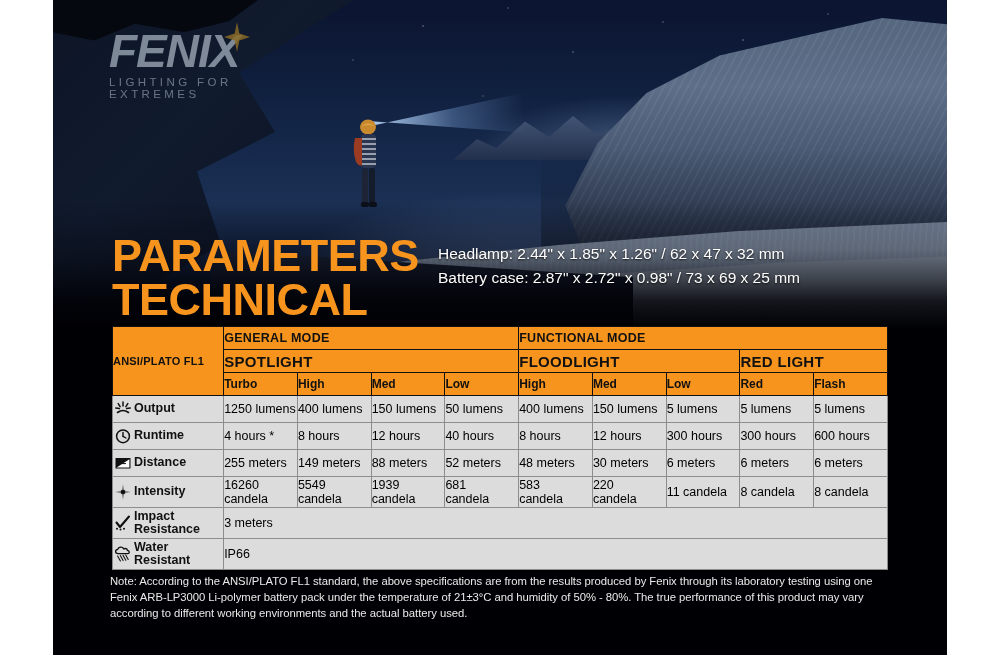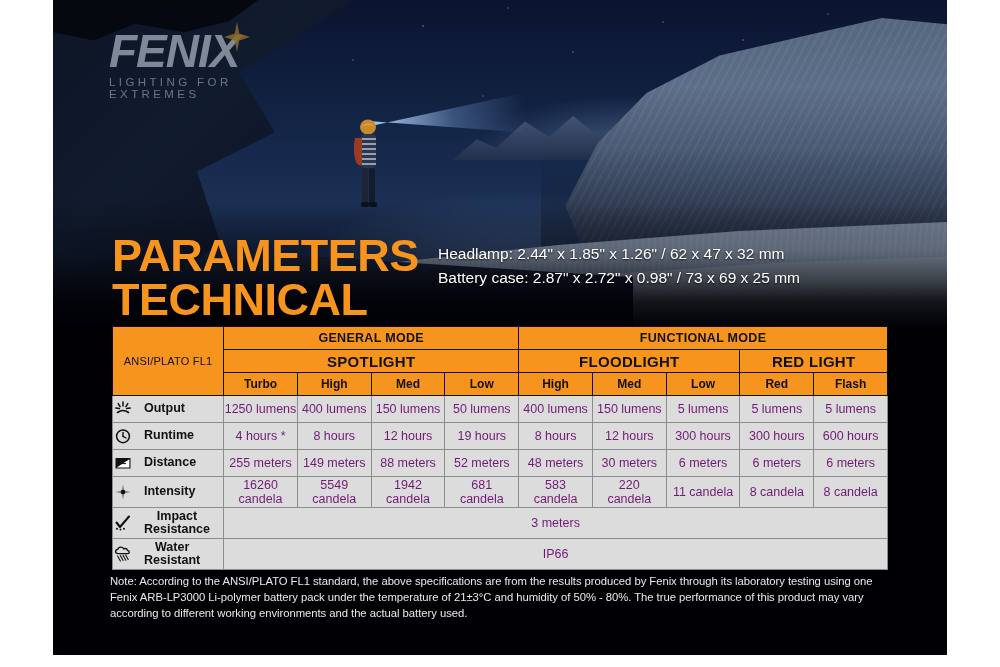--- a/index.html
+++ b/index.html
@@ -202,61 +202,60 @@
     left: 112px;
     top: 326px;
     width: 776px;
     border-collapse: collapse;
     table-layout: fixed;
     background: #dcdcdc;
   }
   #spec-table td, #spec-table th {
     border: 1px solid #8d8d8d;
     padding: 0;
-    text-align: center;
     vertical-align: middle;
     font-family: "Liberation Sans", sans-serif;
   }
   .hdr {
     background: #F7941E;
     color: #111111;
     font-weight: bold;
     font-size: 12px;
     height: 22px;
     border-color: #111111 !important;
   }
   .hdr-mode { font-size: 12.5px; letter-spacing: .3px; }
   .hdr-light { font-size: 15px; letter-spacing: .3px; }
   .hdr-level { font-size: 12px; }
   .hdr-ansi {
     background: #F7941E;
     color: #111111;
-    font-weight: normal;
+    font-weight: bold;
     font-size: 11px;
     letter-spacing: .2px;
     border-color: #111111 !important;
   }
   .row-label {
     background: #dcdcdc;
     color: #111111;
     font-weight: bold;
     font-size: 12.5px;
     text-align: left;
     padding-left: 6px;
     height: 26px;
   }
   .row-label .lbl-inner {
     display: flex;
     align-items: center;
-    gap: 12px;
+    gap: 2px;
   }
   .row-label .lbl-text { line-height: 1.05; }
   .cell {
     background: #dcdcdc;
-    color: #701a75;
+    color: #000000;
     font-size: 12.5px;
     height: 26px;
     line-height: 1.14;
   }
   .cell-tall { height: 30px; }
   .row-label-tall { height: 26px; }
   .icon-box {
     width: 19px;
     height: 19px;
     flex: 0 0 19px;
@@ -420,21 +419,21 @@
                 <line x1="9" y1="9.3" x2="9" y2="5.4" stroke="#111" stroke-width="1.4" stroke-linecap="round"></line>
                 <line x1="9" y1="9.3" x2="12" y2="11" stroke="#111" stroke-width="1.4" stroke-linecap="round"></line>
               </svg>
             </span>
             <span class="lbl-text">Runtime</span>
           </span>
         </td>
         <td class="cell">4 hours *</td>
         <td class="cell">8 hours</td>
         <td class="cell">12 hours</td>
-        <td class="cell">19 hours</td>
+        <td class="cell">40 hours</td>
         <td class="cell">8 hours</td>
         <td class="cell">12 hours</td>
         <td class="cell">300 hours</td>
         <td class="cell">300 hours</td>
         <td class="cell">600 hours</td>
       </tr>
 
       <tr>
         <td class="row-label">
           <span class="lbl-inner">
@@ -468,21 +467,21 @@
                 <circle cx="9" cy="9" r="2.3" fill="#111"></circle>
               </svg>
             </span>
             <span class="lbl-text">Intensity</span>
           </span>
         </td>
         <td class="cell cell-tall"><span style="white-space:pre-line">16260
 candela</span></td>
         <td class="cell cell-tall"><span style="white-space:pre-line">5549
 candela</span></td>
-        <td class="cell cell-tall"><span style="white-space:pre-line">1942
+        <td class="cell cell-tall"><span style="white-space:pre-line">1939
 candela</span></td>
         <td class="cell cell-tall"><span style="white-space:pre-line">681
 candela</span></td>
         <td class="cell cell-tall"><span style="white-space:pre-line">583
 candela</span></td>
         <td class="cell cell-tall"><span style="white-space:pre-line">220
 candela</span></td>
         <td class="cell cell-tall"><span style="white-space:pre-line">11 candela</span></td>
         <td class="cell cell-tall"><span style="white-space:pre-line">8 candela</span></td>
         <td class="cell cell-tall"><span style="white-space:pre-line">8 candela</span></td>

